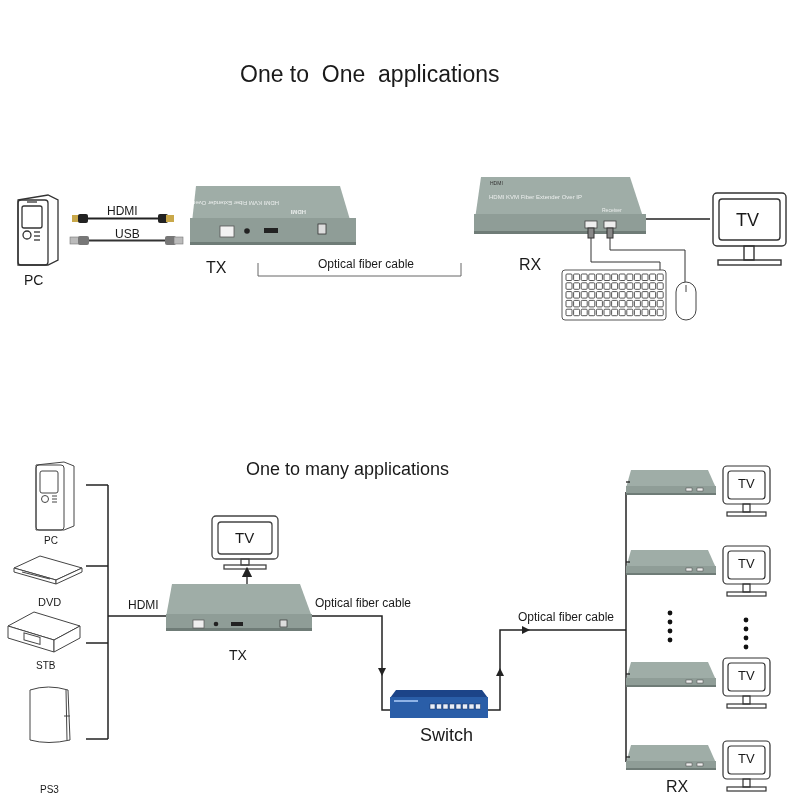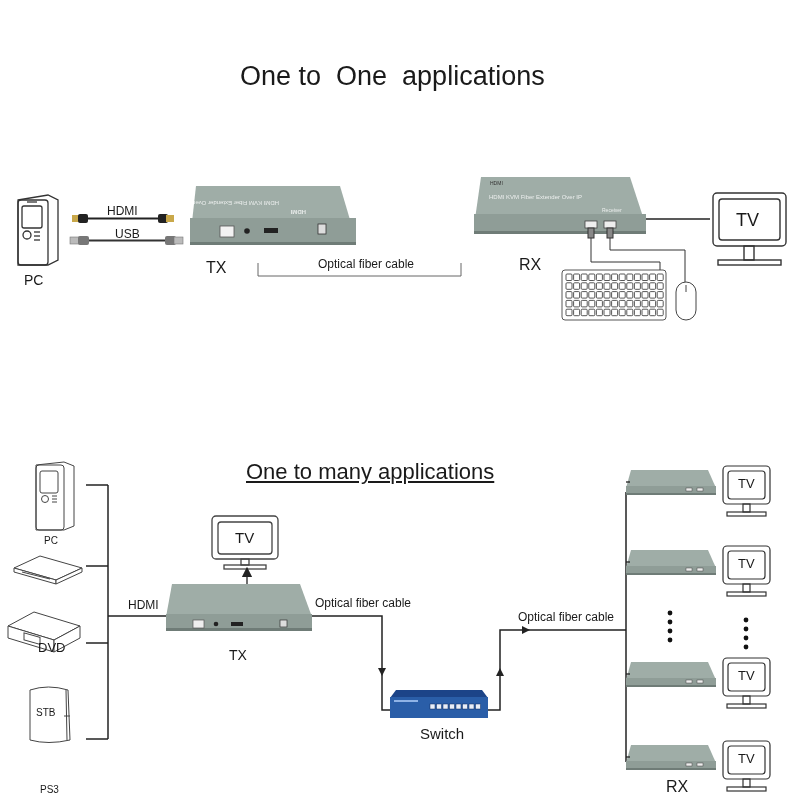--- a/index.html
+++ b/index.html
@@ -1,18 +1,18 @@
 <!DOCTYPE html>
 <html><head>
 <meta charset="utf-8">
 <style>
   html, body { margin:0; padding:0; background:#ffffff; }
   body { width:800px; height:800px; position:relative; overflow:hidden; font-family:"Liberation Sans", sans-serif; color:#1a1a1a; }
   .abs { position:absolute; }
-  .title { font-size:27px; font-weight:400; white-space:pre; }
+  .title { font-size:23px; font-weight:400; white-space:pre; }
   .lbl { font-size:16px; }
   .lbl-sm { font-size:12px; }
   .lbl-xs { font-size:10px; }
   svg { position:absolute; left:0; top:0; }
   .device-text { font-size:6px; fill:#ffffff; opacity:0.75; }
 </style>
 </head>
 <body>
 
 <svg width="800" height="800" viewBox="0 0 800 800">
@@ -325,31 +325,31 @@
 <div class="abs lbl-sm" style="left:24px;top:272px;font-size:14px;">PC</div>
 <div class="abs lbl-sm" style="left:107px;top:204px;">HDMI</div>
 <div class="abs lbl-sm" style="left:115px;top:227px;text-align:center;">USB</div>
 <div class="abs lbl" style="left:206px;top:259px;">TX</div>
 <div class="abs lbl-sm" style="left:318px;top:257px;">Optical fiber cable</div>
 <div class="abs lbl" style="left:519px;top:256px;">RX</div>
 <div class="abs lbl" style="left:736px;top:210px;font-size:18px;">TV</div>
 
 <div class="abs" style="left:186px;top:200px;font-size:6px;color:#fff;opacity:.8;transform:rotate(180deg);white-space:nowrap;">HDMI KVM Fiber Extender Over IP</div>
 
-<div class="abs title" style="left:246px;top:459px;font-size:22px;text-decoration:underline;">One to many applications</div>
+<div class="abs title" style="left:246px;top:459px;font-size:18px;">One to many applications</div>
 <div class="abs lbl-xs" style="left:44px;top:535px;">PC</div>
-<div class="abs lbl-xs" style="left:38px;top:596px;font-size:13px;margin-top:44px;">DVD</div>
-<div class="abs lbl-xs" style="left:36px;top:660px;margin-top:47px;">STB</div>
+<div class="abs lbl-xs" style="left:38px;top:596px;font-size:11px;">DVD</div>
+<div class="abs lbl-xs" style="left:36px;top:660px;">STB</div>
 <div class="abs lbl-xs" style="left:40px;top:784px;">PS3</div>
 <div class="abs lbl-sm" style="left:128px;top:598px;">HDMI</div>
 <div class="abs lbl" style="left:229px;top:647px;font-size:14px;">TX</div>
 <div class="abs lbl" style="left:235px;top:529px;font-size:15px;">TV</div>
 <div class="abs lbl-sm" style="left:315px;top:596px;">Optical fiber cable</div>
 <div class="abs lbl-sm" style="left:518px;top:610px;">Optical fiber cable</div>
-<div class="abs lbl" style="left:420px;top:725px;font-size:15px;">Switch</div>
+<div class="abs lbl" style="left:420px;top:725px;font-size:18px;">Switch</div>
 <div class="abs lbl" style="left:666px;top:778px;">RX</div>
 
 <div id="rx-tv-labels">
     <div class="abs" style="left: 738px; top: 476px; font-size: 13px;">TV</div>
     <div class="abs" style="left: 738px; top: 556px; font-size: 13px;">TV</div>
     <div class="abs" style="left: 738px; top: 668px; font-size: 13px;">TV</div>
     <div class="abs" style="left: 738px; top: 751px; font-size: 13px;">TV</div>
   </div>
 
 </body></html>

